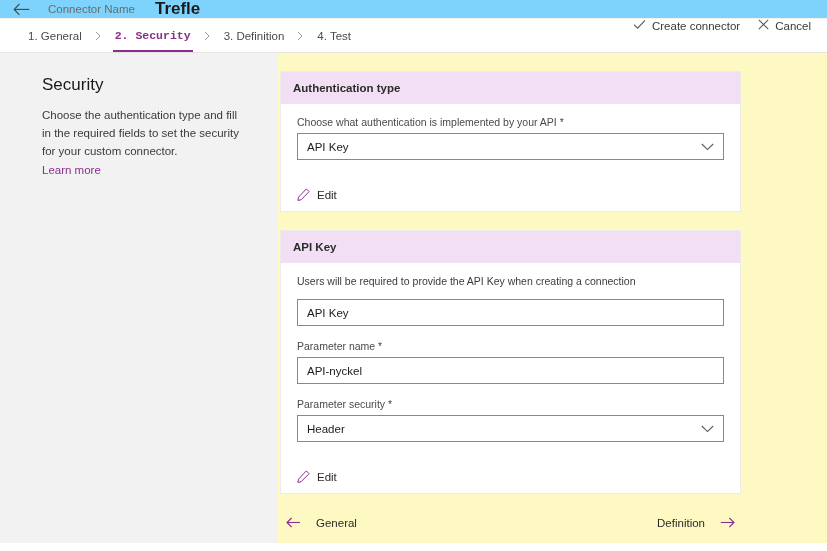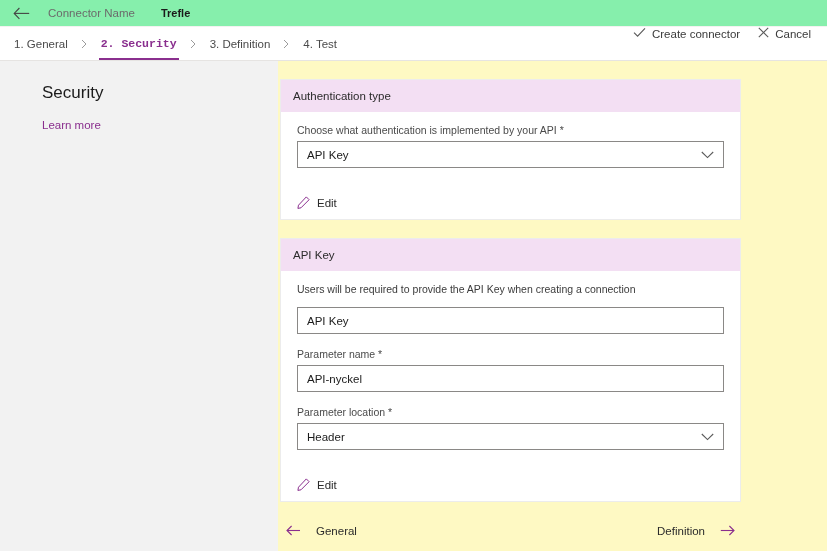--- a/index.html
+++ b/index.html
@@ -7,58 +7,58 @@
     margin: 0; padding: 0;
     width: 827px; height: 551px;
     font-family: "Liberation Sans", sans-serif;
     background: #ffffff;
     color: #333333;
     overflow: hidden;
   }
 
   
   .topbar {
-    height: 27px;
+    height: 19px;
     display: flex;
     align-items: center;
     padding: 0 0 0 10px;
-    background: #86efac;
+    background: #7dd3fc;
     border-bottom: 1px solid #f3f2f1;
   }
   .back-arrow {
     width: 22px; height: 22px;
     display: flex; align-items: center; justify-content: center;
     color: #444;
     cursor: pointer;
   }
   .conn-name-label {
     margin-left: 16px;
     font-size: 11.5px;
     color: #6b6b6b;
   }
   .conn-name-value {
-    margin-left: 26px;
-    font-size: 11px;
+    margin-left: 20px;
+    font-size: 17px;
     color: #1b1b1b;
     font-weight: 600;
   }
 
   
   .stepsbar {
     height: 34px;
     display: flex;
     align-items: stretch;
     border-bottom: 1px solid #e6e4e2;
     background: #ffffff;
     position: relative;
   }
   .steps {
     display: flex;
     align-items: stretch;
-    padding-left: 10px;
+    padding-left: 24px;
   }
   .step {
     display: flex;
     align-items: center;
     font-size: 11.5px;
     color: #4a4a4a;
     padding: 0 4px;
     cursor: pointer;
     position: relative;
   }
@@ -140,21 +140,21 @@
     border: 1px solid #ececec;
     margin-bottom: 18px;
   }
   .card-header {
     background: #f3dff3;
     height: 23px;
     display: flex;
     align-items: center;
     padding: 16px 12px;
     font-size: 11.5px;
-    font-weight: 400;
+    font-weight: 700;
     color: #2b2b2b;
   }
   .card-body { padding: 12px 16px 10px 16px; }
   .field-label {
     font-size: 10.5px;
     color: #4a4a4a;
     margin-bottom: 5px;
   }
   .helper-text {
     font-size: 10.5px;
@@ -276,20 +276,21 @@
       </span>
       <span>Cancel</span>
     </div>
   </div>
 </div>
 
 <div class="body">
 
   <div class="left-pane">
     <h1 class="left-title">Security</h1>
+    <p class="left-desc">Choose the authentication type and fill in the required fields to set the security for your custom connector.</p>
     <a class="learn-more">Learn more</a>
   </div>
 
   <div class="right-pane">
 
     <div class="card">
       <div class="card-header">Authentication type</div>
       <div class="card-body">
         <div class="field-label">Choose what authentication is implemented by your API *</div>
         <div class="select-wrap">
@@ -319,21 +320,21 @@
         <div class="field">
           <input class="input" value="API Key" style="">
         </div>
 
         <div class="field">
           <div class="field-label">Parameter name *</div>
           <input class="input" value="API-nyckel" style="">
         </div>
 
         <div class="field">
-          <div class="field-label">Parameter location *</div>
+          <div class="field-label">Parameter security *</div>
           <div class="select-wrap">
             <input class="select" readonly="" value="Header" style="">
             <span class="chev">
               <svg width="13" height="8" viewBox="0 0 13 8" aria-hidden="true">
                   <path d="M0.8 1 L6.5 6.6 L12.2 1" fill="none" stroke="#5a5a5a" stroke-width="1.1"></path>
                 </svg>
             </span>
           </div>
         </div>
 

